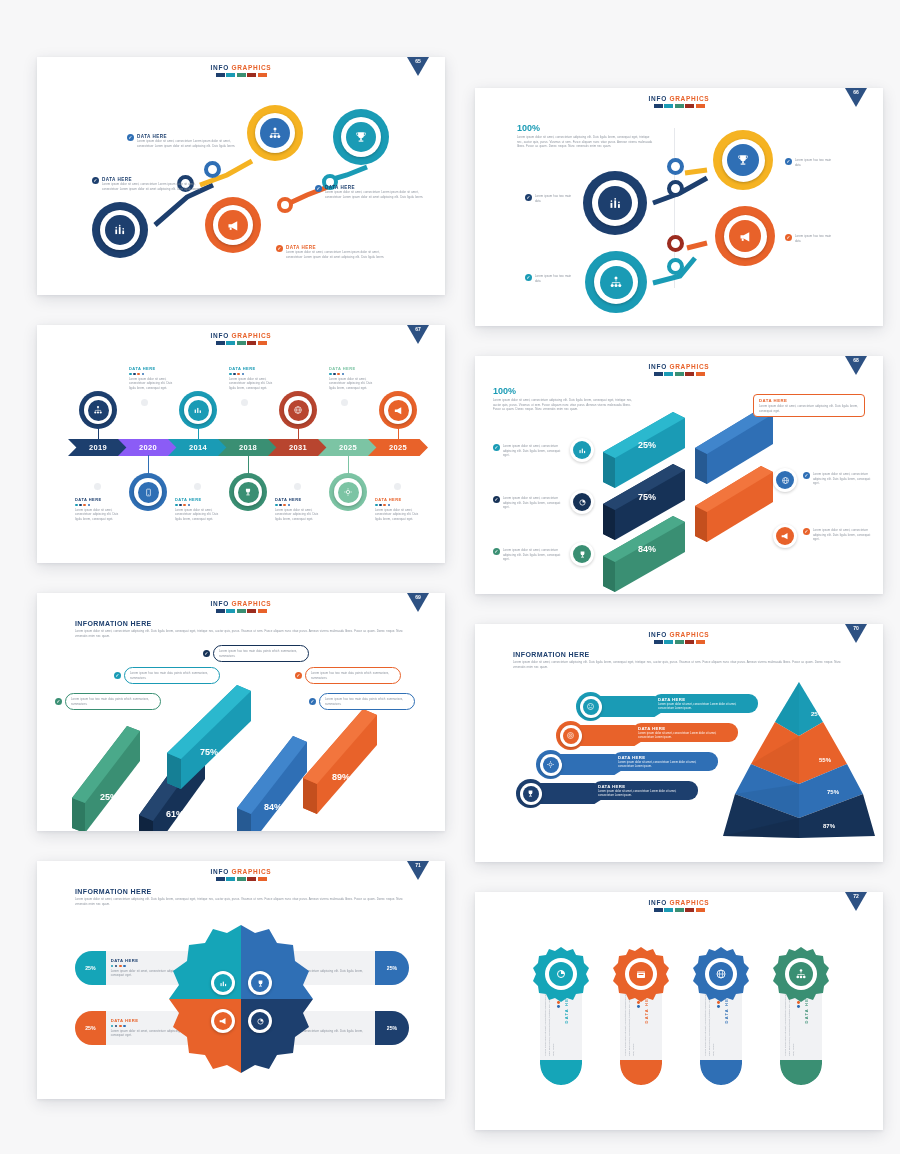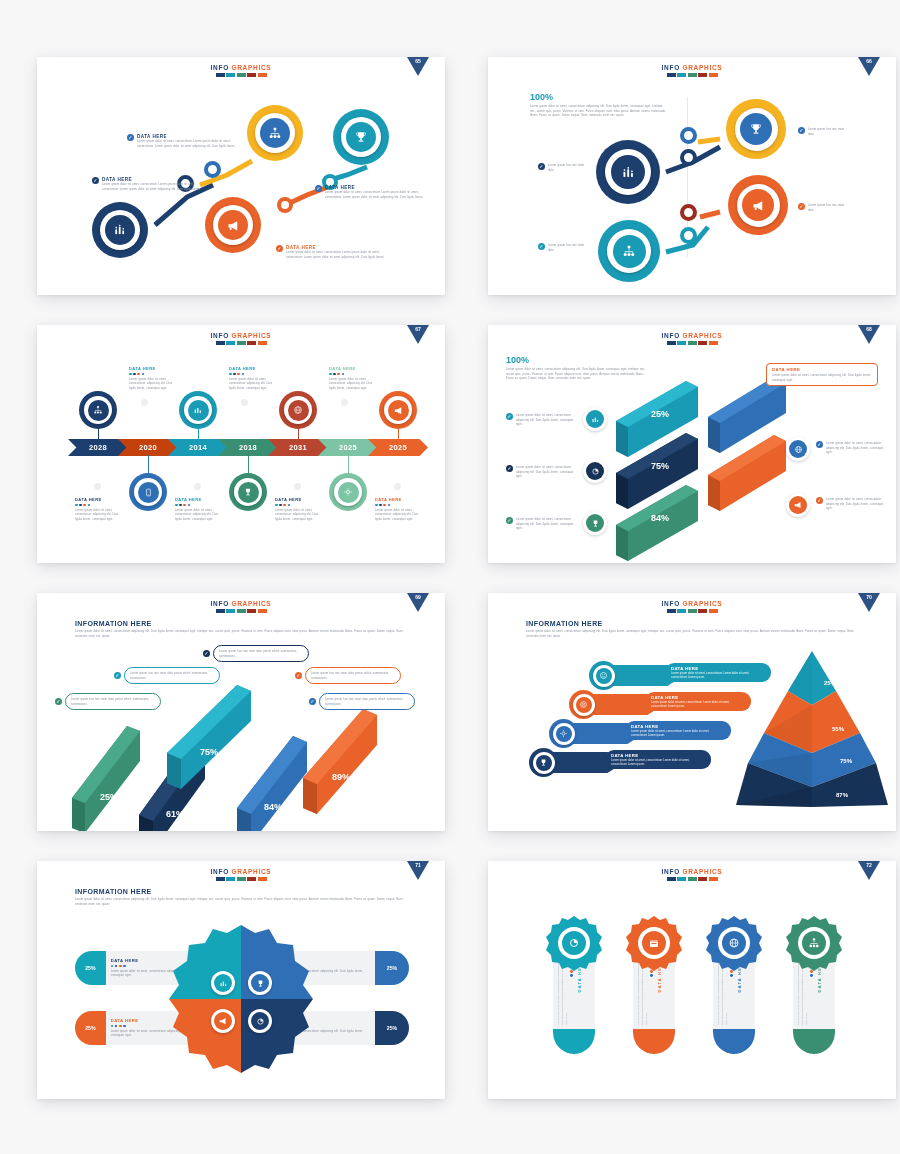--- a/index.html
+++ b/index.html
@@ -13,21 +13,21 @@
 
   
   .slide {
     position: absolute;
     width: 408px; height: 238px;
     background: #ffffff;
     box-shadow: 0 4px 14px rgba(30,40,60,.13), 0 1px 3px rgba(30,40,60,.08);
     overflow: hidden;
   }
   .s-c0 { left: 37px; }
-  .s-c1 { left: 488px; }
+  .s-c1 { left: 475px; margin-top: 31px; }
   .s-r0 { top: 57px; }
   .s-r1 { top: 325px; }
   .s-r2 { top: 593px; }
   .s-r3 { top: 861px; }
 
   
   .hdr { position absolute; width: 100%; text-align: center; padding-top: 7px; }
   .hdr-title { font-size: 6.5px; font-weight: bold; letter-spacing: .7px; }
   .hdr-title .a { color: #1d3f6e; }
   .hdr-title .b { color: #e8622a; }
@@ -353,23 +353,23 @@
         <i style="background:#1d3f6e"></i>
           <i style="background:#1a9bb5"></i>
           <i style="background:#3a8f73"></i>
           <i style="background:#9c2c1f"></i>
           <i style="background:#e8622a"></i>
       </div>
     </div>
     <div class="badge">67</div>
 
     <div class="chev" style="left:31px;top:114px;background:#1d3f6e">
-        <span>2028</span>
-      </div>
-    <div class="chev" style="left:81px;top:114px;background:#c2410c">
+        <span>2019</span>
+      </div>
+    <div class="chev" style="left:81px;top:114px;background:#8b5cf6">
         <span>2020</span>
       </div>
     <div class="chev" style="left:131px;top:114px;background:#1a9bb5">
         <span>2014</span>
       </div>
     <div class="chev" style="left:181px;top:114px;background:#3a8f73">
         <span>2018</span>
       </div>
     <div class="chev" style="left:231px;top:114px;background:#b8452f">
         <span>2031</span>

